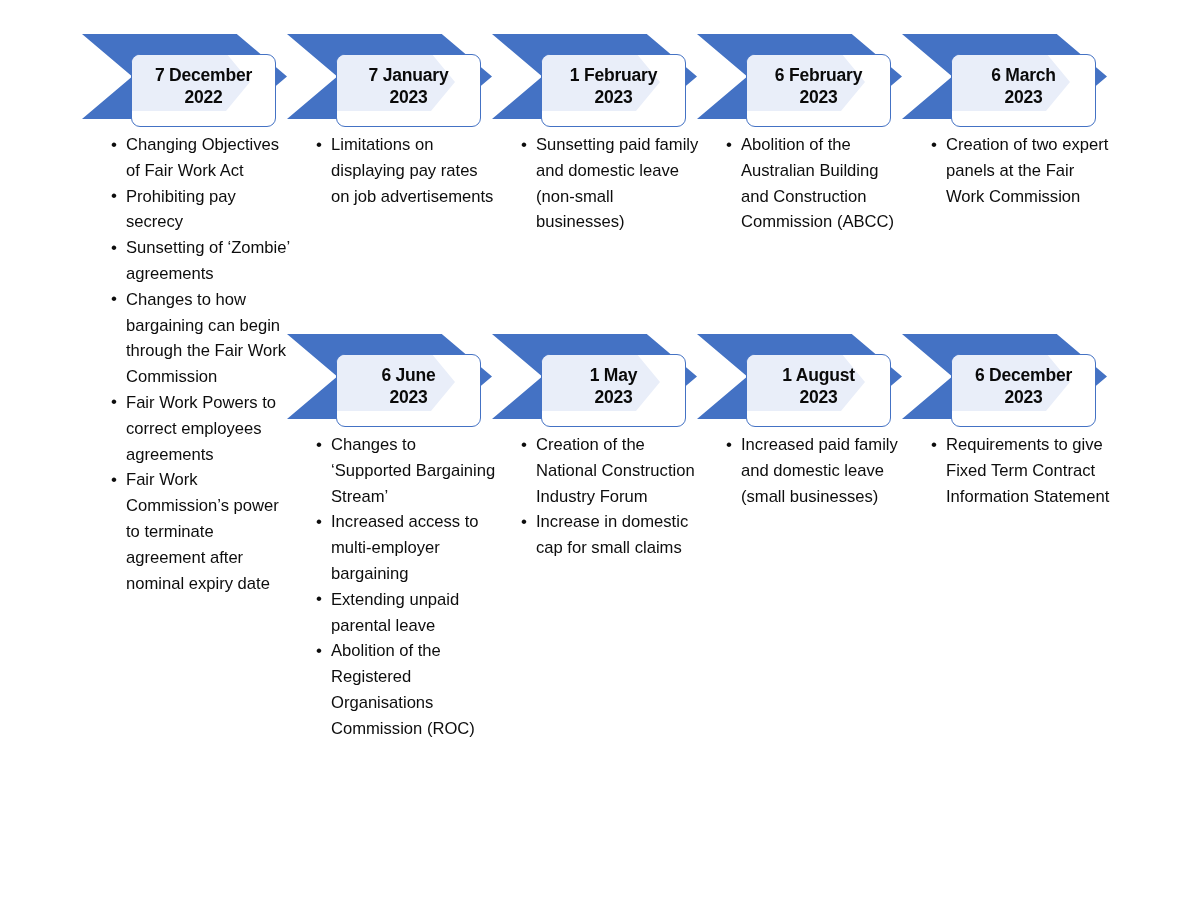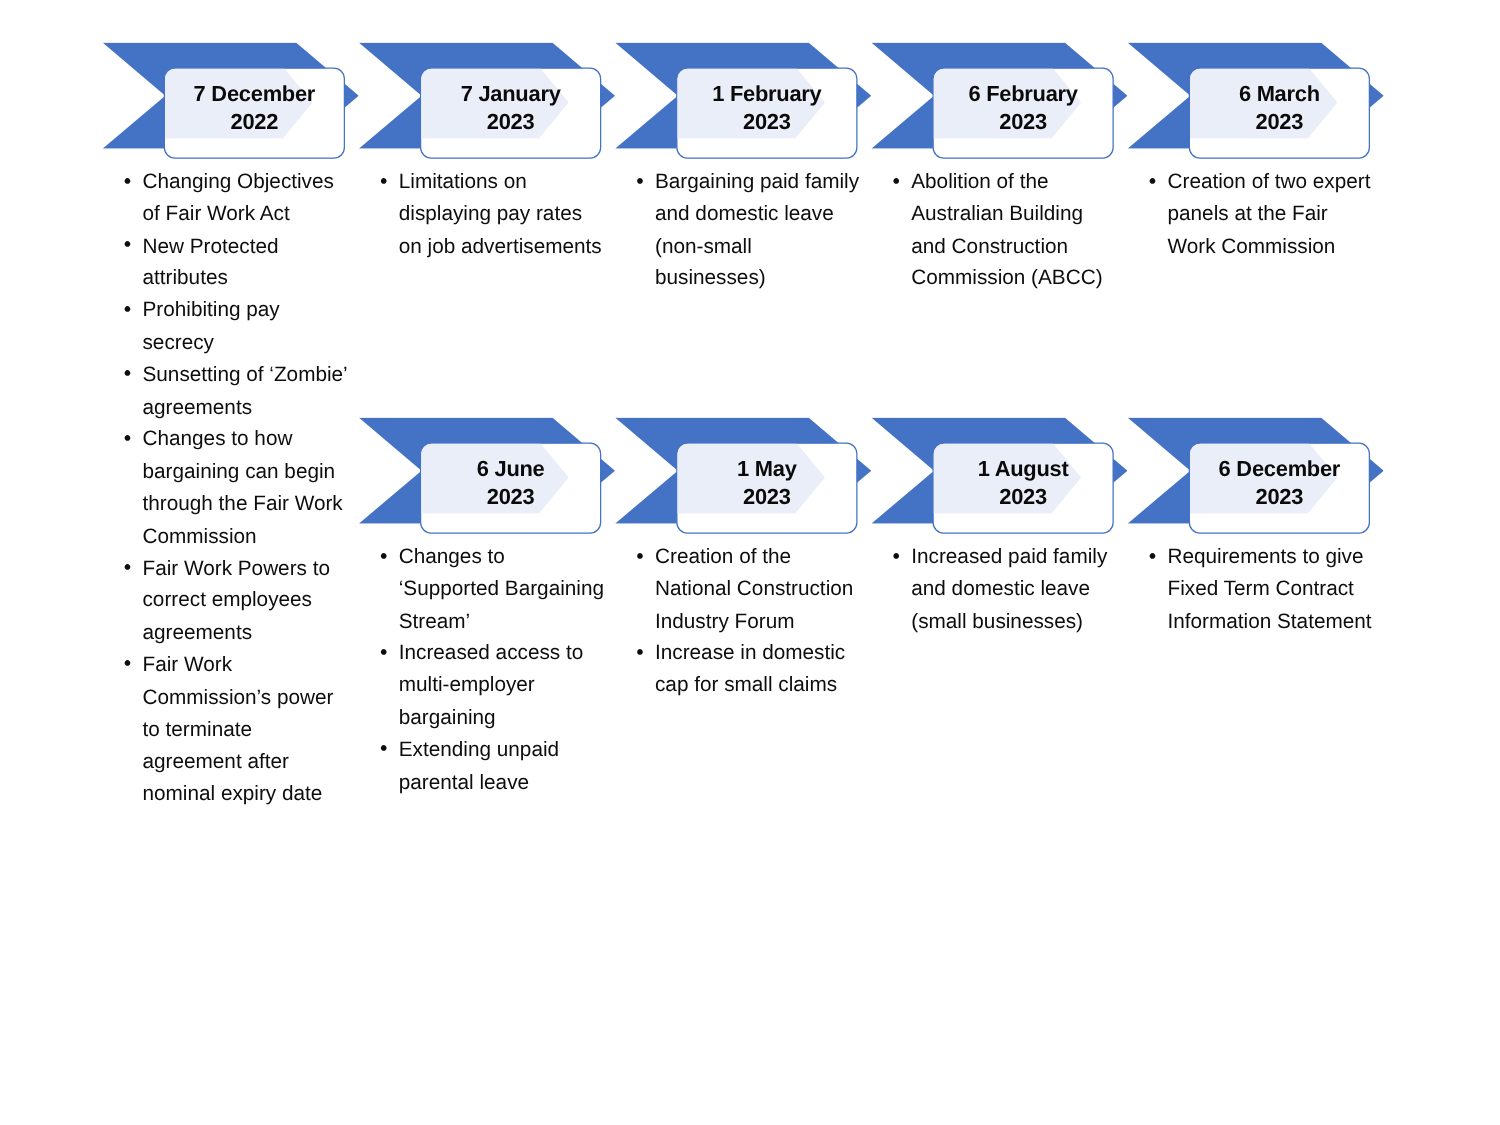--- a/index.html
+++ b/index.html
@@ -81,21 +81,21 @@
     letter-spacing: -0.2px;
     padding: 0 4px;
     width: 100%;
     margin-top: -7px;
   }
   .date-card-text .line2 { display: block; }
 
   
   .bullets {
     position: absolute;
-    left: 8px;
+    left: 20px;
     top: 98px;
     width: 190px;
     margin: 0;
     padding: 0 0 0 24px;
     list-style: none;
     font-size: 16.6px;
     line-height: 1.555;
     color: #0d0d0d;
   }
   .bullets li {
@@ -118,21 +118,20 @@
 <body>
 
 <div class="timeline-canvas">
     <div class="stage" style="left: 82px; top: 34px;">
       <div class="chevron" style="--accent: #4472C4;"></div>
       <div class="date-card">
         <div class="date-card-text"><span class="line1">7 December</span><span class="line2">2022</span></div>
       </div>
       <ul class="bullets">
         <li>Changing Objectives of Fair Work Act</li>
-        <li>New Protected attributes</li>
         <li>Prohibiting pay secrecy</li>
         <li>Sunsetting of ‘Zombie’ agreements</li>
         <li>Changes to how bargaining can begin through the Fair Work Commission</li>
         <li>Fair Work Powers to correct employees agreements</li>
         <li>Fair Work Commission’s power to terminate agreement after nominal expiry date</li>
       </ul>
     </div>
     <div class="stage" style="left: 287px; top: 34px;">
       <div class="chevron" style="--accent: #4472C4;"></div>
       <div class="date-card">
@@ -141,21 +140,21 @@
       <ul class="bullets">
         <li>Limitations on displaying pay rates on job advertisements</li>
       </ul>
     </div>
     <div class="stage" style="left: 492px; top: 34px;">
       <div class="chevron" style="--accent: #4472C4;"></div>
       <div class="date-card">
         <div class="date-card-text"><span class="line1">1 February</span><span class="line2">2023</span></div>
       </div>
       <ul class="bullets">
-        <li>Bargaining paid family and domestic leave (non-small businesses)</li>
+        <li>Sunsetting paid family and domestic leave (non-small businesses)</li>
       </ul>
     </div>
     <div class="stage" style="left: 697px; top: 34px;">
       <div class="chevron" style="--accent: #4472C4;"></div>
       <div class="date-card">
         <div class="date-card-text"><span class="line1">6 February</span><span class="line2">2023</span></div>
       </div>
       <ul class="bullets">
         <li>Abolition of the Australian Building and Construction Commission (ABCC)</li>
       </ul>
@@ -171,20 +170,21 @@
     </div>
     <div class="stage" style="left: 287px; top: 334px;">
       <div class="chevron" style="--accent: #4472C4;"></div>
       <div class="date-card">
         <div class="date-card-text"><span class="line1">6 June</span><span class="line2">2023</span></div>
       </div>
       <ul class="bullets">
         <li>Changes to ‘Supported Bargaining Stream’</li>
         <li>Increased access to multi-employer bargaining</li>
         <li>Extending unpaid parental leave</li>
+        <li>Abolition of the Registered Organisations Commission (ROC)</li>
       </ul>
     </div>
     <div class="stage" style="left: 492px; top: 334px;">
       <div class="chevron" style="--accent: #4472C4;"></div>
       <div class="date-card">
         <div class="date-card-text"><span class="line1">1 May</span><span class="line2">2023</span></div>
       </div>
       <ul class="bullets">
         <li>Creation of the National Construction Industry Forum</li>
         <li>Increase in domestic cap for small claims</li>

